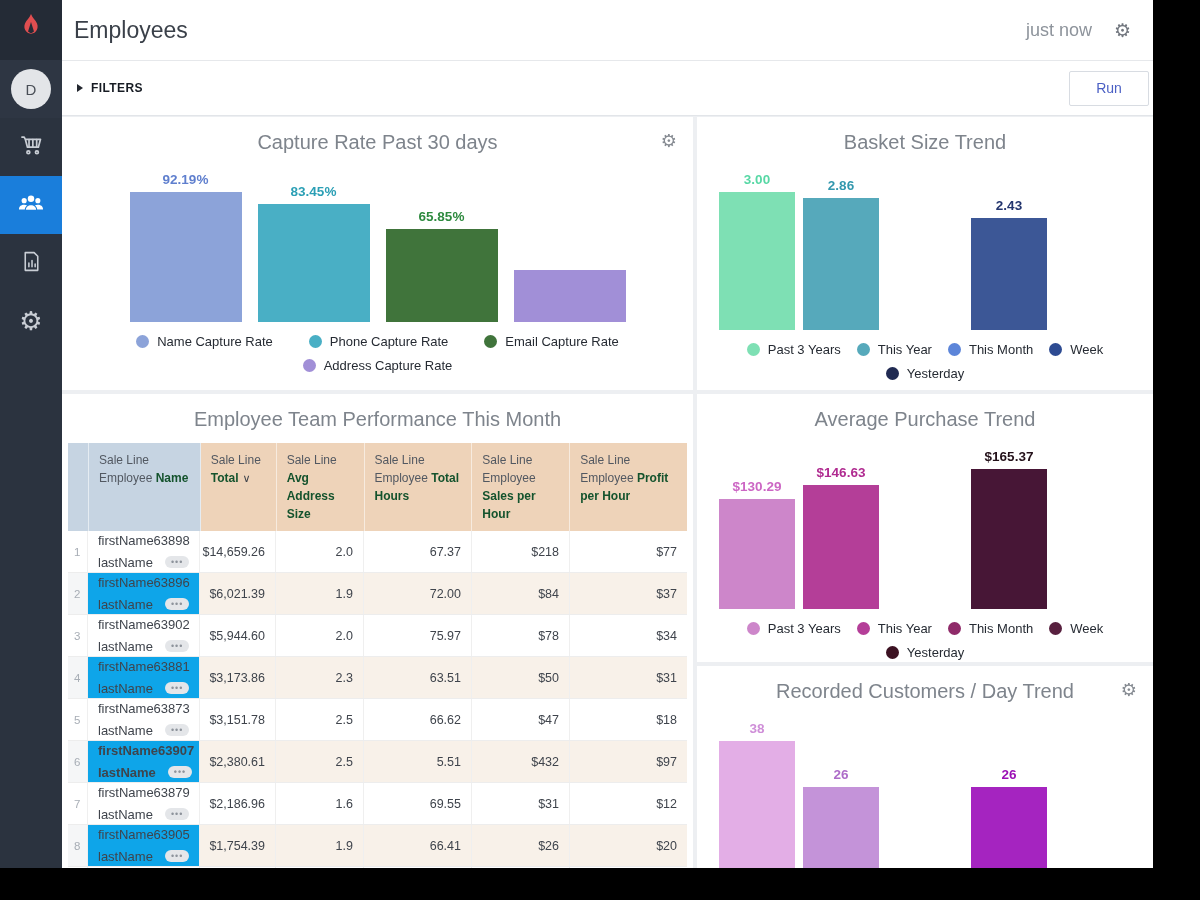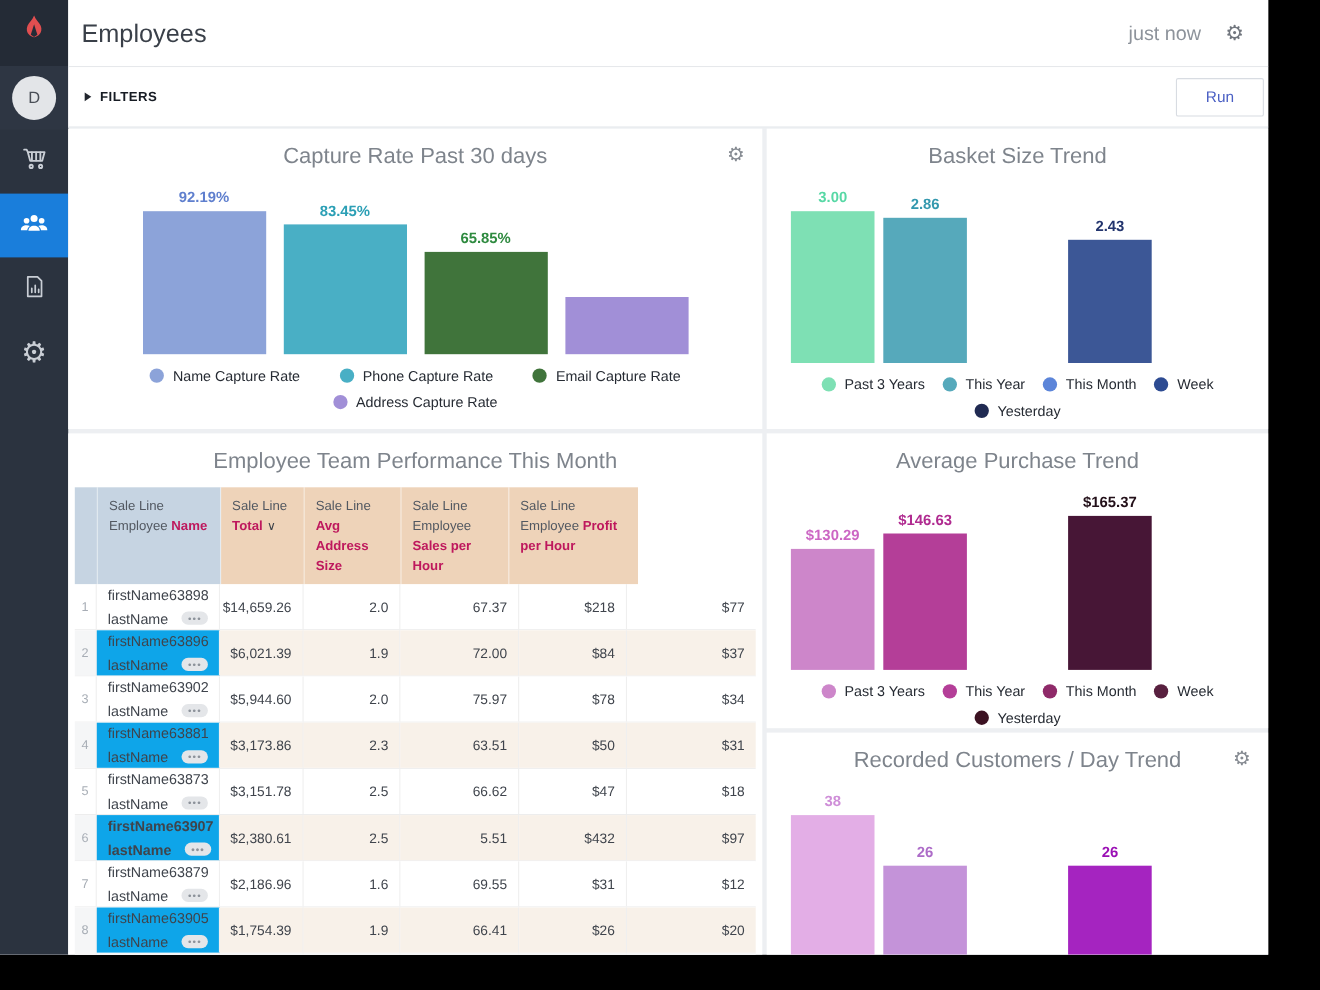--- a/index.html
+++ b/index.html
@@ -48,21 +48,21 @@
   .slot{display:flex;flex-direction:column;align-items:center;justify-content:flex-end;}
   .vlabel{font-size:13.5px;font-weight:bold;margin-bottom:5px;white-space:nowrap;}
   .legend{display:flex;flex-wrap:wrap;justify-content:center;row-gap:9px;margin-top:12px;padding:0 10px;}
   .legend-item{display:flex;align-items:center;font-size:13px;color:#262b33;cursor:pointer;}
   .dot{width:13px;height:13px;border-radius:50%;margin-right:8px;flex:none;}
   
   .ttable{margin:12px 6px 0;}
   .th-row{display:flex;min-height:64px;}
   .th{font-size:12px;line-height:1.5;color:#525861;padding:8px 8px 8px 10px;
       background:#eed3b9;border-right:1px solid rgba(255,255,255,.55);cursor:pointer;}
-  .th b{color:#be185d;}
+  .th b{color:#14532d;}
   .th.blue{background:#c6d4e2;}
   .th:last-child{border-right:none;}
   .chev{font-family:"DejaVu Sans",sans-serif;font-size:11px;margin-left:4px;color:#3c4149;}
   .trow{display:flex;height:41px;border-bottom:1px solid #ededed;background:#fff;}
   .cell{display:flex;align-items:center;justify-content:flex-end;padding:0 10px;
         font-size:12.5px;color:#3f444c;border-right:1px solid #efefef;}
   .cell:last-child{border-right:none;}
   .num-cell{justify-content:flex-start;padding:0 0 0 6px;color:#a7adb5;font-size:11.5px;}
   .name-cell{flex-direction:column;align-items:flex-start;justify-content:space-between;
              font-size:13px;line-height:1.5;padding-left:10px;}
@@ -188,20 +188,21 @@
             </div>
         </div>
         <div class="card" id="card-table">
           <h2>Employee Team Performance This Month</h2>
           <div class="ttable">
               <div class="th-row">
                 <div class="th blue" style="width: 20px; padding: 0px;"></div>
                 <div class="th blue" style="width: 112px; box-sizing: border-box;"><span>Sale Line Employee </span><b>Name</b></div>
                 <div class="th" style="width: 76px; box-sizing: border-box;"><span>Sale Line </span><b>Total</b><span class="chev">∨</span></div>
                 <div class="th" style="width: 88px; box-sizing: border-box;"><span>Sale Line </span><b>Avg Address Size</b></div>
+                <div class="th" style="width: 108px; box-sizing: border-box;"><span>Sale Line Employee </span><b>Total Hours</b></div>
                 <div class="th" style="width: 98px; box-sizing: border-box;"><span>Sale Line Employee </span><b>Sales per Hour</b></div>
                 <div class="th" style="width: 117px; box-sizing: border-box;"><span>Sale Line Employee </span><b>Profit per Hour</b></div>
               </div>
               <div class="trow">
                 <div class="cell num-cell" style="width: 20px; box-sizing: border-box;">1</div>
                 <div class="cell name-cell" style="width: 112px; box-sizing: border-box;">
                   <span>firstName63898</span>
                   <span class="lastline">
                     <span>lastName</span>
                     <span class="pill">•••</span>

